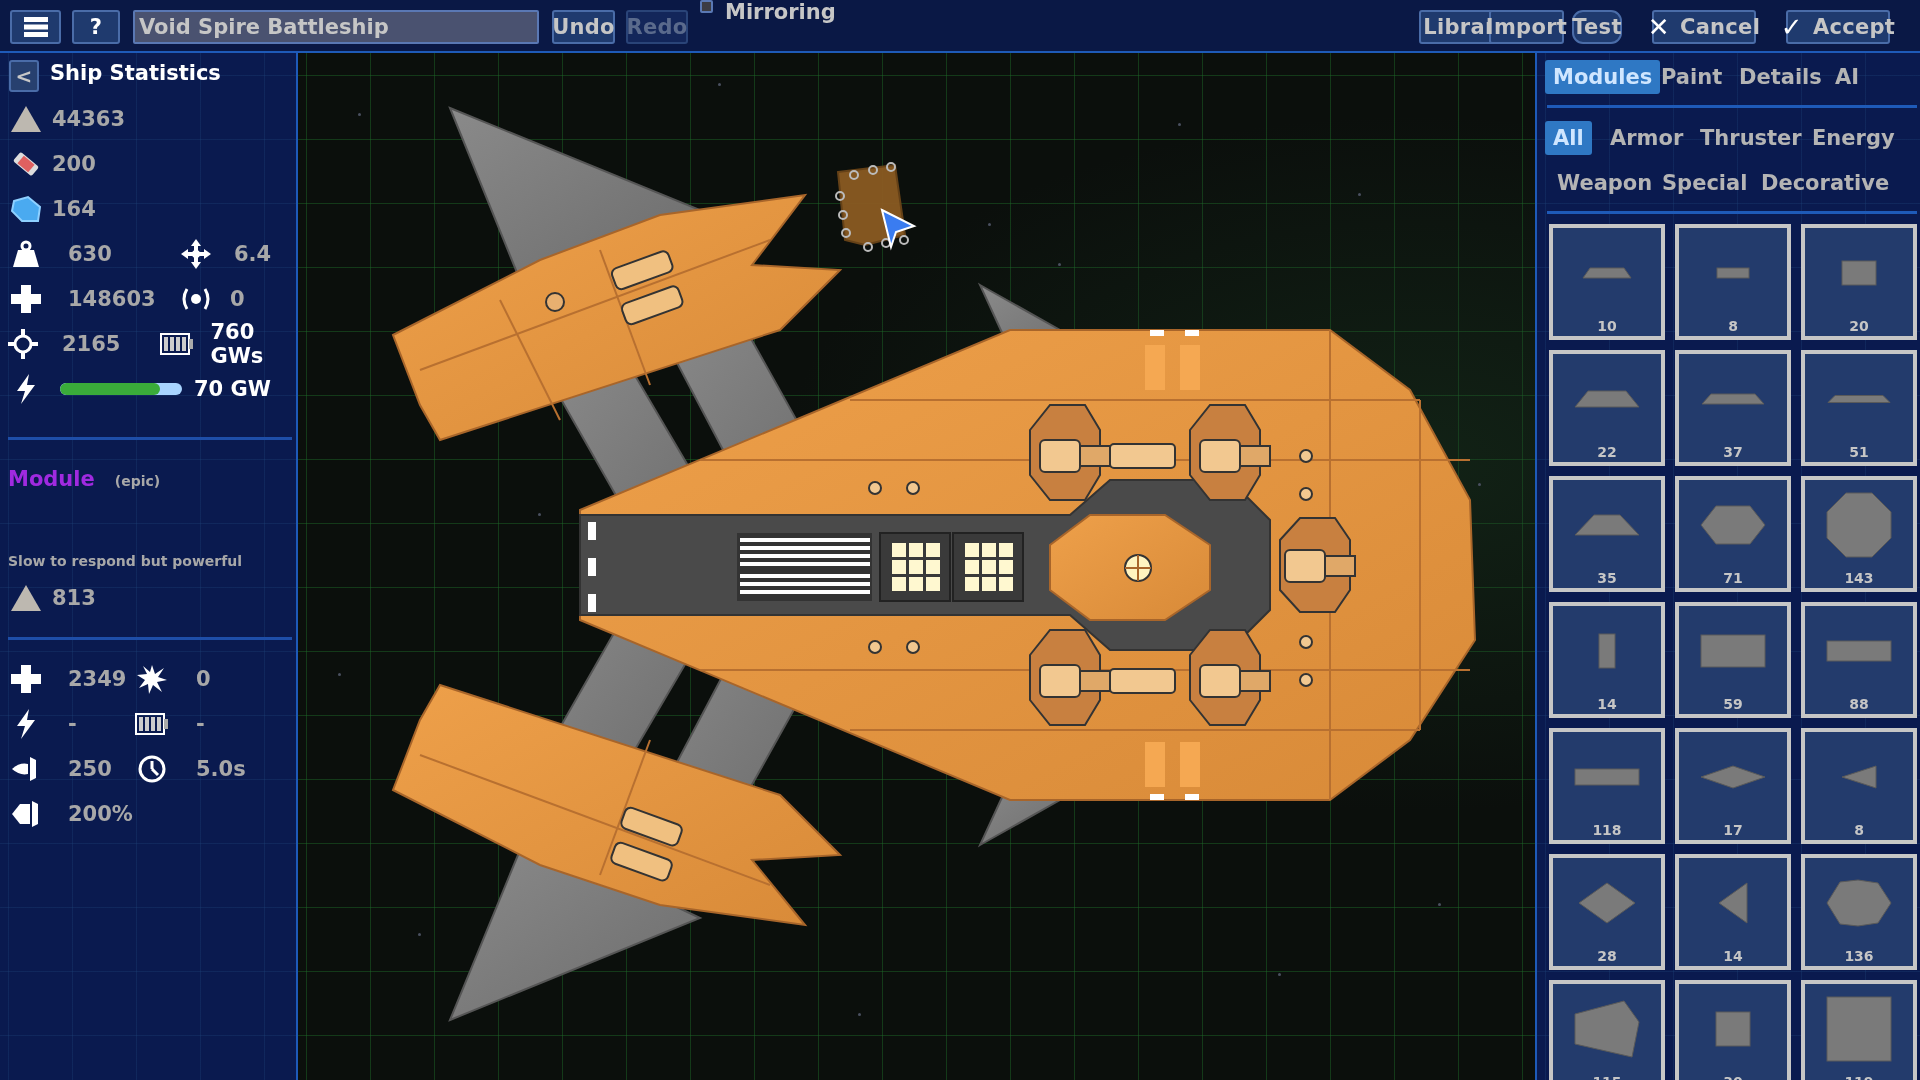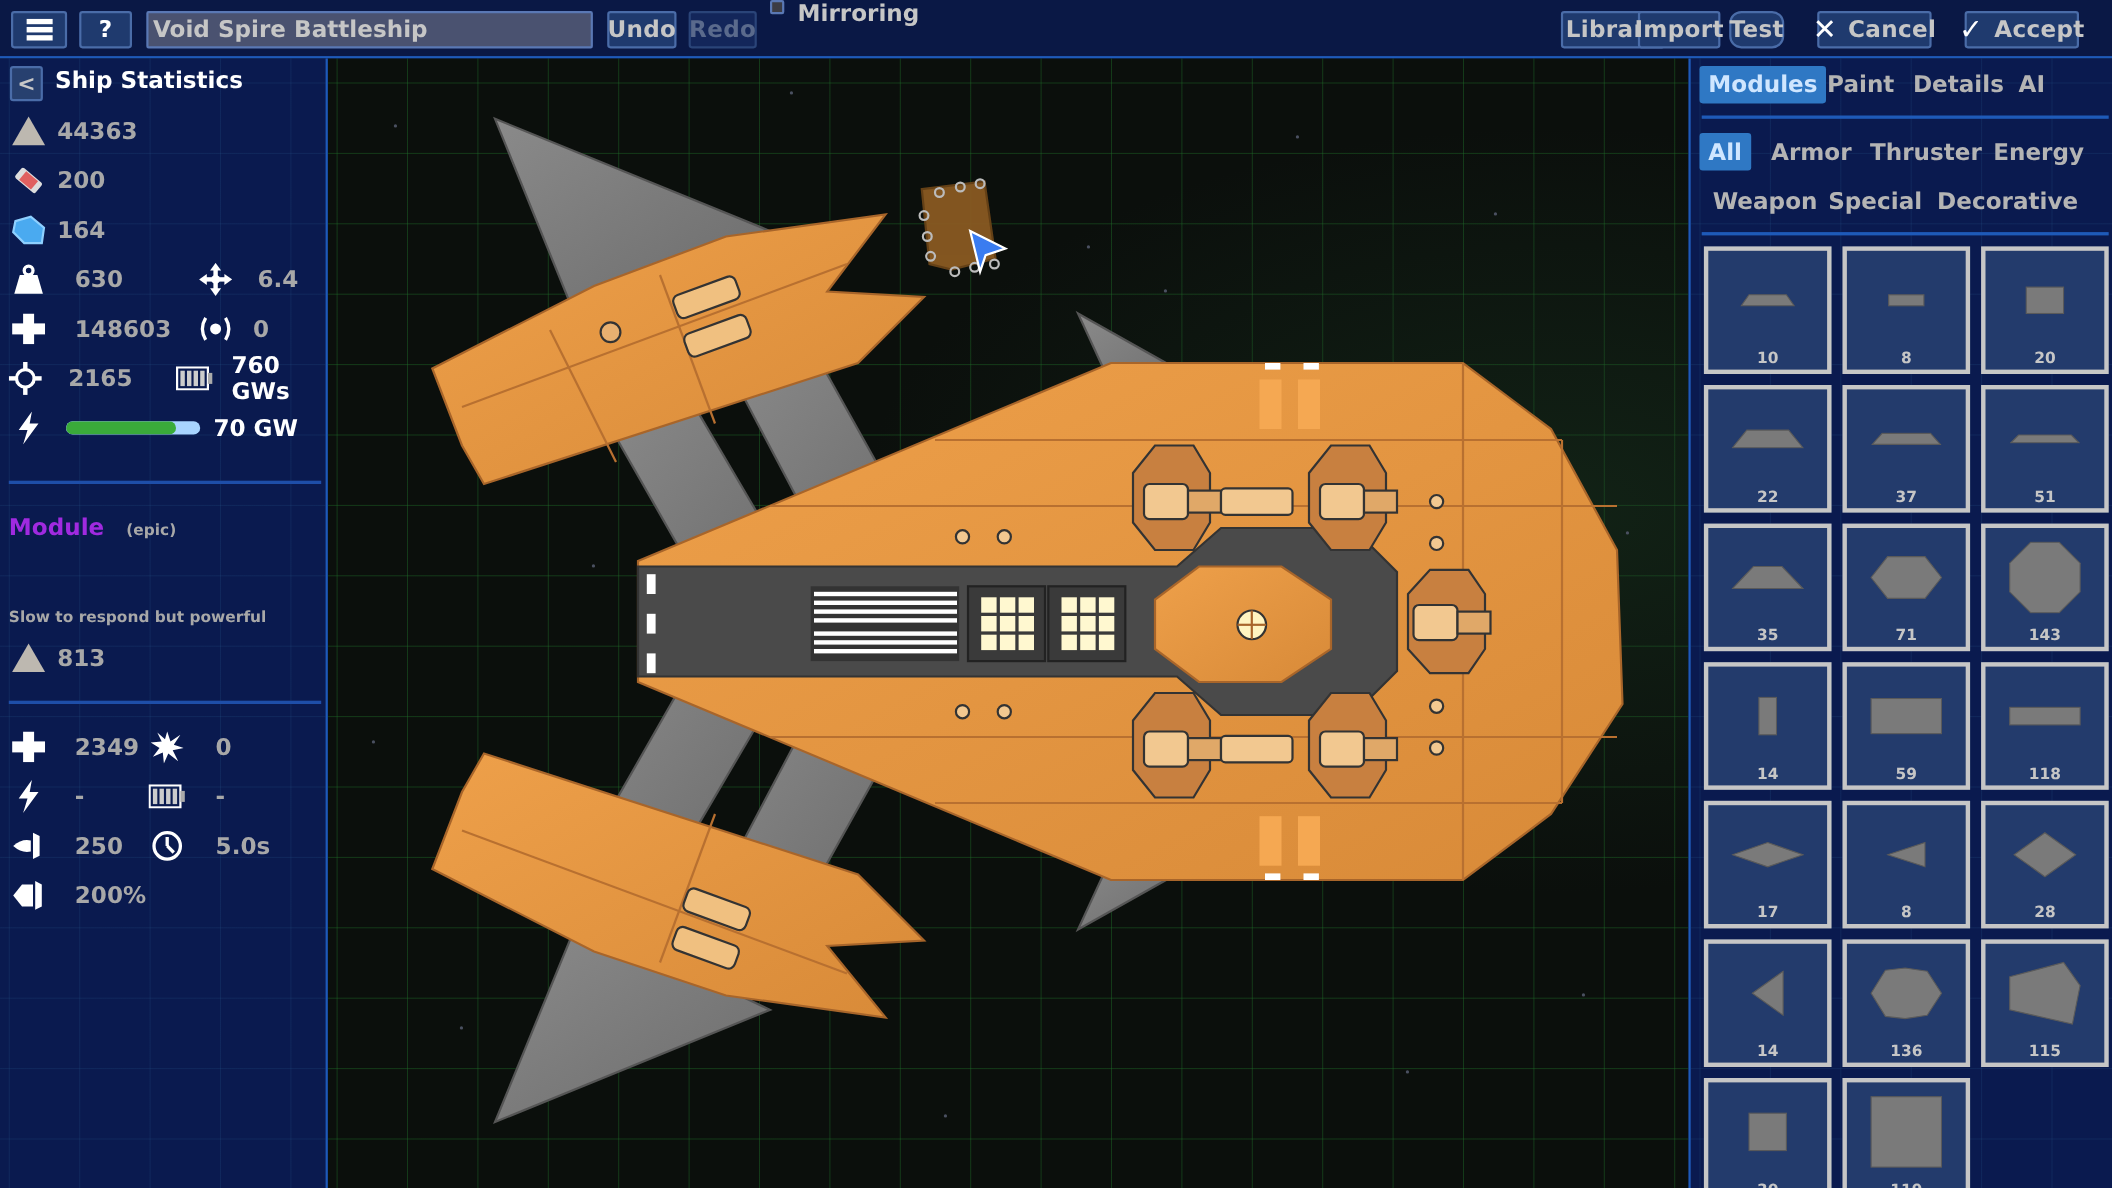--- a/index.html
+++ b/index.html
@@ -544,20 +544,26 @@
             <rect class="p" x="1" y="1" width="16" height="34"></rect>
           </svg>
           <div class="num">14</div>
         </div>
       <div class="cell">
           <svg class="shape" width="66" height="34">
             <rect class="p" x="1" y="1" width="64" height="32"></rect>
           </svg>
           <div class="num">59</div>
         </div>
+      <div class="cell">
+          <svg class="shape" width="66" height="22">
+            <rect class="p" x="1" y="1" width="64" height="20"></rect>
+          </svg>
+          <div class="num">88</div>
+        </div>
 
       <div class="cell">
           <svg class="shape" width="66" height="18">
             <rect class="p" x="1" y="1" width="64" height="16"></rect>
           </svg>
           <div class="num">118</div>
         </div>
       <div class="cell">
           <svg class="shape" width="66" height="24">
             <polygon class="p" points="33,1 65,12 33,23 1,12"></polygon>

